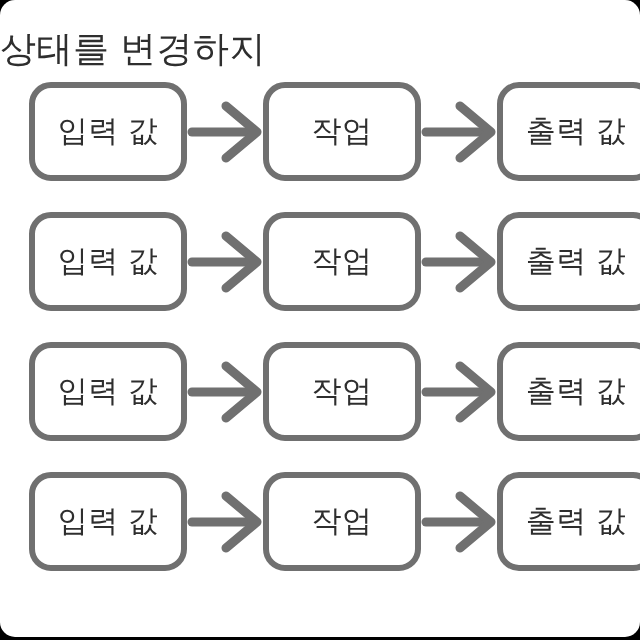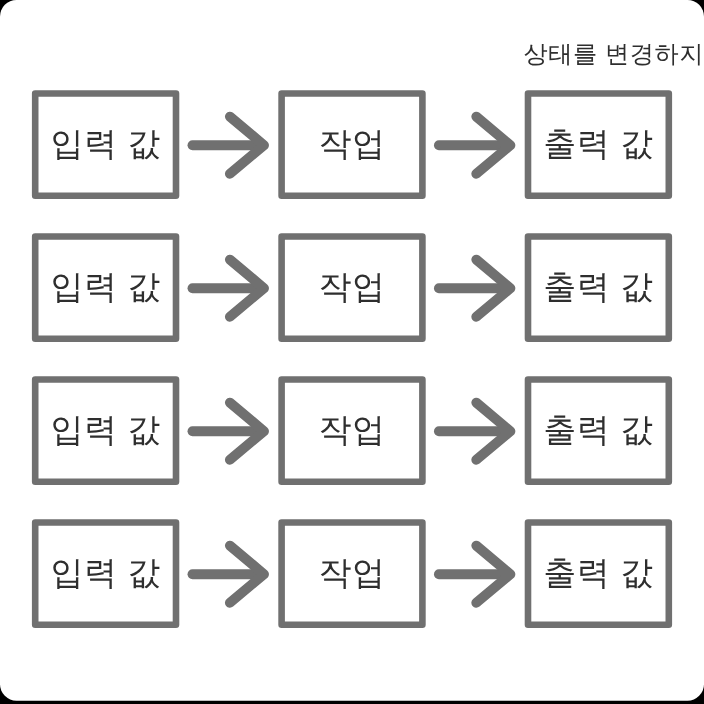--- a/index.html
+++ b/index.html
@@ -18,43 +18,43 @@
   }
   .canvas{
     position:absolute;
     left:0; top:0; width:640px; height:637px;
     background:var(--canvas);
     border-radius:15px;
     overflow:hidden;
   }
   .title{
     margin-top:27px;
-    text-align:right;
-    font-size:22px;
+    text-align:left;
+    font-size:36px;
     line-height:44px;
     font-weight:400;
     color:var(--text);
     letter-spacing:0.5px;
   }
   .rows{
     margin-top:11px;
     padding:0 29px;
   }
   .flow-row{
     display:flex;
     align-items:center;
     justify-content:space-between;
     height:99px;
     margin-bottom:31px;
   }
   .flow-box{
-    width:134px;
+    width:158px;
     height:99px;
     border:6px solid var(--box-border);
-    border-radius:3px;
+    border-radius:22px;
     background:var(--canvas);
     display:flex;
     align-items:center;
     justify-content:center;
     flex:0 0 auto;
   }
   .flow-box span{
     font-size:30px;
     color:var(--text);
     white-space:nowrap;

